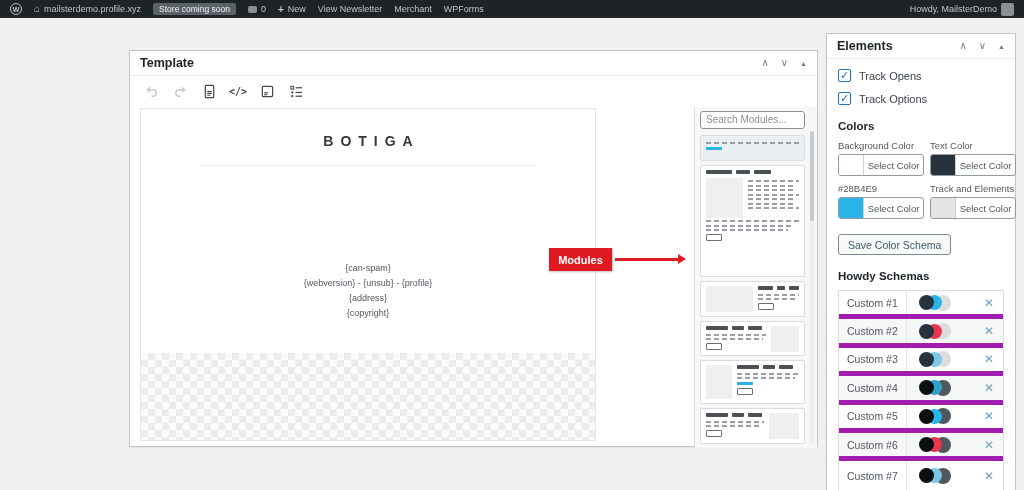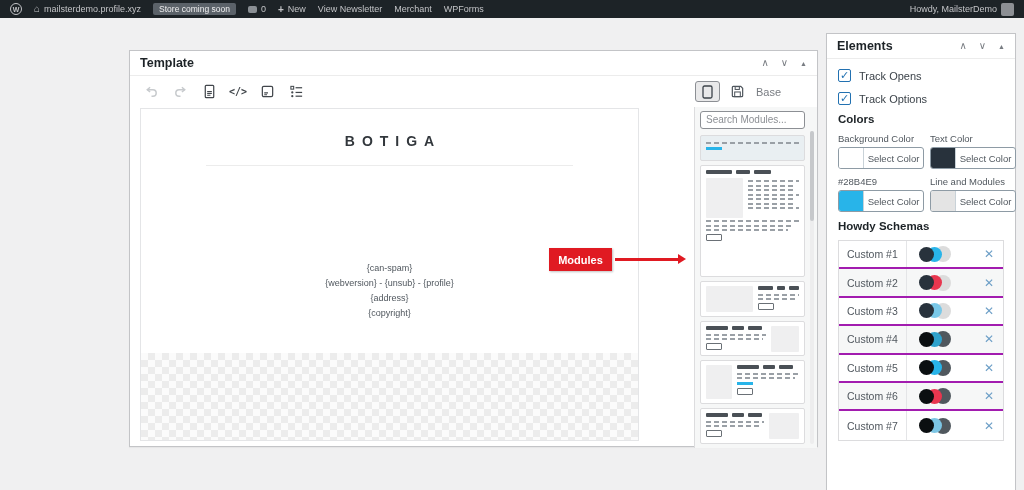--- a/index.html
+++ b/index.html
@@ -33,21 +33,21 @@
   .tb-icon { width:18px; height:18px; display:flex; align-items:center; justify-content:center; cursor:pointer; }
   .tb-right { margin-left:auto; display:flex; align-items:center; gap:9px; padding-right:24px; }
   .preview-btn { width:25px; height:21px; border:1px solid #8c8f94; border-radius:3px; background:#e9e9ea;
     display:flex; align-items:center; justify-content:center; cursor:pointer; }
   .base-label { font-size:11px; color:#787c82; cursor:pointer; }
   .code-glyph { font-size:10px; font-weight:bold; color:#41464b; font-family:"DejaVu Sans Mono",monospace; }
 
   .panel-body { display:flex; height:341px; }
 
   
-  .canvas { margin:1px 0 0 10px; width:499px; height:333px; background:#fff; border:1px solid #e4e5e7;
+  .canvas { margin:1px 0 0 10px; width:456px; height:333px; background:#fff; border:1px solid #e4e5e7;
     position:relative; overflow:hidden; }
   .brand { margin-top:24px; text-align:center; font-size:14px; font-weight:bold; letter-spacing:7px;
     color:#32373c; padding-left:7px; }
   .hline { margin:16px auto 0; width:74%; border-top:1px solid #ececec; }
   .footer-lines { position:absolute; top:152px; left:0; right:0; text-align:center;
     font-size:9px; color:#50575e; line-height:15px; }
   .checker { position:absolute; left:0; right:0; bottom:0; height:87px; background-color:#fbfbfb;
     background-image:
       linear-gradient(45deg,#ececec 25%,transparent 25%,transparent 75%,#ececec 75%),
       linear-gradient(45deg,#ececec 25%,transparent 25%,transparent 75%,#ececec 75%);
@@ -80,32 +80,32 @@
   .annot-arrow { position:absolute; left:615px; top:258px; width:68px; height:3px; background:#e01a22; z-index:30; }
   .annot-arrow::after { content:""; position:absolute; right:-8px; top:-4px;
     border:5.5px solid transparent; border-left:8px solid #e01a22; }
 
   
   #options-panel { left:826px; top:33px; width:190px; height:470px; }
   .opt-content { padding:0 11px 10px; }
   .check-row { display:flex; align-items:center; gap:8px; margin-top:10px; font-size:11px; color:#3c434a; }
   .checkbox { width:13px; height:13px; border:1px solid #2271b1; border-radius:2px; background:#fff;
     display:flex; align-items:center; justify-content:center; font-size:11px; line-height:11px; color:#2271b1; cursor:pointer; }
-  .sec-head { margin-top:8px; font-size:11.5px; font-weight:bold; color:#1d2327; }
+  .sec-head { margin-top:15px; font-size:11.5px; font-weight:bold; color:#1d2327; }
   .color-grid { display:grid; grid-template-columns:86px 86px; column-gap:6px; row-gap:7px; margin-top:8px; }
   .color-field .cf-label { font-size:9.5px; color:#50575e; margin-bottom:3px; white-space:nowrap;
     overflow:hidden; }
   .cf-control { width:86px; height:22px; border:1px solid #8e9ba5; border-radius:3px; background:#fff;
     display:flex; overflow:hidden; cursor:pointer; }
   .cf-swatch { width:25px; border-right:1px solid #c9d2d8; }
   .cf-btn { flex:1; display:flex; align-items:center; justify-content:center; font-size:9.5px; color:#50575e; }
   .save-btn { margin-top:15px; height:21px; padding:0 9px; background:#f8f9f9; border:1px solid #7e8993;
     border-radius:3px; font-size:10.5px; color:#3c5a6e; display:inline-flex; align-items:center; cursor:pointer; }
   .schema-table { margin-top:8px; border:1px solid #dcdcde; }
-  .schema-row { display:flex; align-items:center; height:28.4px; background:#fff; border-bottom:2px solid #a21caf; font-size:10.5px; color:#50575e; }
+  .schema-row { display:flex; align-items:center; height:28.4px; background:#fff; border-bottom:5px solid #a21caf; font-size:10.5px; color:#50575e; }
   .schema-row:last-child { border-bottom:none;align-items:center; }
   .schema-row.alt { background:#f6f7f7;text-align:right; }
   .schema-label { width:68px; padding-left:8px; border-right:1px solid #e4e5e7; align-self:stretch; display:flex; align-items:center; }
   .dots { display:flex; align-items:center; padding-left:12px; }
   .dot { width:15px; height:15px; border-radius:50%; }
   .dot + .dot { margin-left:-7px; }
   .dot:nth-child(1){ z-index:3; } .dot:nth-child(2){ z-index:2; } .dot:nth-child(3){ z-index:1; width:16px; height:16px; }
   .schema-x { margin-left:auto; margin-right:9px; color:#6d9fc7; font-size:12px; cursor:pointer; }
 
   svg { display:block; }
@@ -181,35 +181,20 @@
     <span class="tb-icon">
       <svg width="15" height="15" viewBox="0 0 16 16">
           <rect x="2" y="2.5" width="3" height="3" fill="none" stroke="#41464b" stroke-width="1.1"></rect>
           <path d="M7 4h7" stroke="#41464b" stroke-width="1.3"></path>
           <circle cx="3.5" cy="9" r="1.2" fill="#41464b"></circle>
           <path d="M7 9h7" stroke="#41464b" stroke-width="1.3"></path>
           <circle cx="3.5" cy="13" r="1.2" fill="#41464b"></circle>
           <path d="M7 13h7" stroke="#41464b" stroke-width="1.3"></path>
         </svg>
     </span>
-    <span class="tb-right">
-      <span class="preview-btn">
-        <svg width="11" height="14" viewBox="0 0 11 14">
-            <rect x="1" y="1" width="9" height="12" rx="1.5" fill="none" stroke="#3c434a" stroke-width="1.3"></rect>
-          </svg>
-      </span>
-      <span class="tb-icon">
-        <svg width="15" height="15" viewBox="0 0 16 16">
-            <path d="M2.5 3.5a1 1 0 0 1 1-1h8l2 2v8a1 1 0 0 1-1 1h-9a1 1 0 0 1-1-1z" fill="none" stroke="#50575e" stroke-width="1.3"></path>
-            <rect x="5" y="8.5" width="6" height="5" fill="none" stroke="#50575e" stroke-width="1.1"></rect>
-            <rect x="5.5" y="2.8" width="4.5" height="3" fill="none" stroke="#50575e" stroke-width="1.1"></rect>
-          </svg>
-      </span>
-      <span class="base-label">Base</span>
-    </span>
   </div>
 
   <div class="panel-body">
 
     <div class="canvas">
       <div class="brand">BOTIGA</div>
       <div class="hline"></div>
       <div class="footer-lines">
         <div>{can-spam}</div>
         <div>{webversion} - {unsub} - {profile}</div>
@@ -360,28 +345,29 @@
         </div>
       </div>
       <div class="color-field">
         <div class="cf-label">#28B4E9</div>
         <div class="cf-control">
           <span class="cf-swatch" style="background: rgb(40, 180, 233);"></span>
           <span class="cf-btn">Select Color</span>
         </div>
       </div>
       <div class="color-field">
-        <div class="cf-label">Line and Modules</div>
+        <div class="cf-label">Track and Elements</div>
         <div class="cf-control">
           <span class="cf-swatch" style="background: rgb(228, 228, 228);"></span>
           <span class="cf-btn">Select Color</span>
         </div>
       </div>
     </div>
 
+    <span class="save-btn">Save Color Schema</span>
 
     <div class="sec-head">Howdy Schemas</div>
 
     <div class="schema-table">
       <div class="schema-row">
         <span class="schema-label">Custom #1</span>
         <span class="dots">
             <span class="dot" style="background: rgb(40, 50, 60);"></span>
             <span class="dot" style="background: rgb(40, 180, 233);"></span>
             <span class="dot" style="background: rgb(220, 220, 220);"></span>

